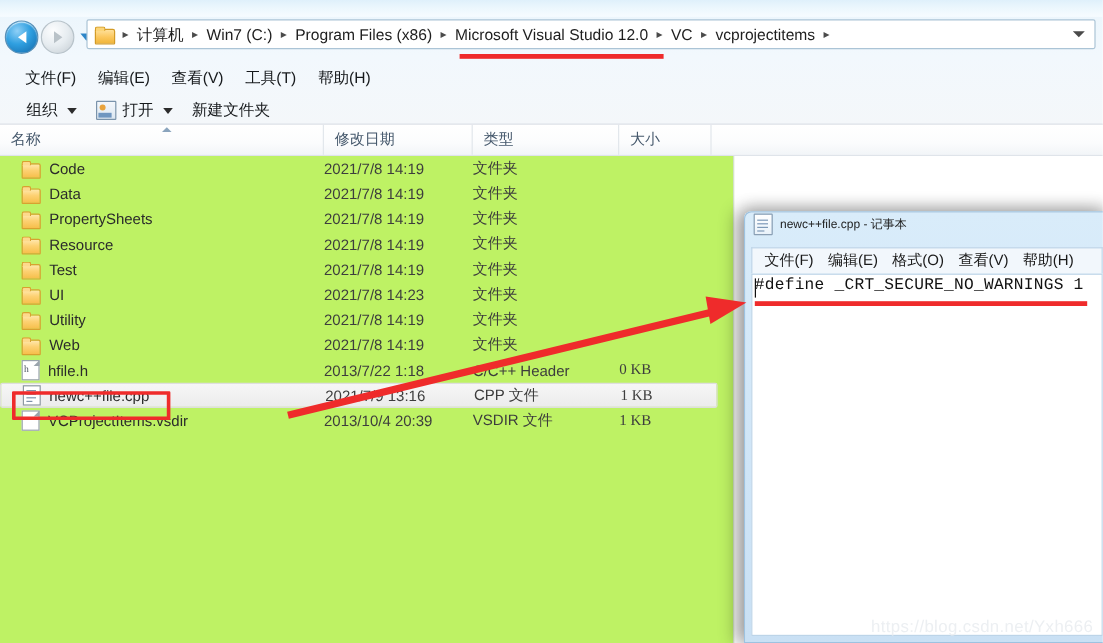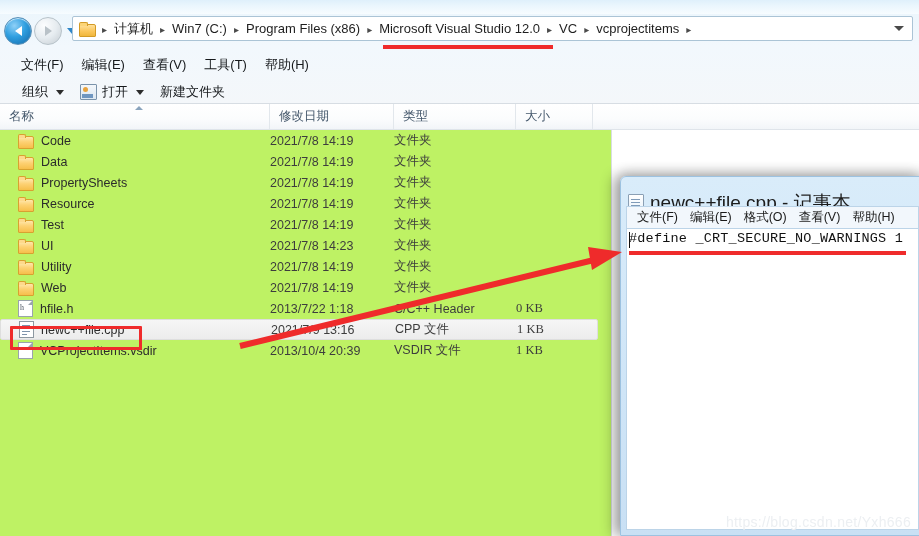--- a/index.html
+++ b/index.html
@@ -261,23 +261,23 @@
   }
   .np-frame {
     position: absolute; left: 0; top: 0; width: 305px; height: 360px;
     background: linear-gradient(to bottom, #d9ecfa 0%, #cfe5f7 60%, #c9e0f4 100%);
     border: 1px solid #9dc2e0;
     border-radius: 6px 6px 0 0;
     box-shadow: -7px 0 14px rgba(0,0,0,.30), 0 -4px 12px rgba(0,0,0,.18);
     box-sizing: border-box;
   }
   .np-title {
-    position: absolute; left: 8px; top: 16px; height: 22px;
+    position: absolute; left: 8px; top: 0; height: 22px;
     display: flex; align-items: center; gap: 6px;
-    font-size: 19px; color: #1c1c1c; white-space: nowrap;
+    font-size: 10px; color: #1c1c1c; white-space: nowrap;
   }
   .np-ico {
     width: 14px; height: 16px; position: relative; flex: 0 0 auto;
     background: linear-gradient(to bottom,#ffffff 0%,#e9f2fa 100%);
     border: 1px solid #8a9fb4; border-radius: 1px;
   }
   .np-ico span {
     position: absolute; left: 2px; width: 9px; height: 1px; background: #7e9ab8;
   }
   .np-ico span:nth-child(1){ top: 4px; }

